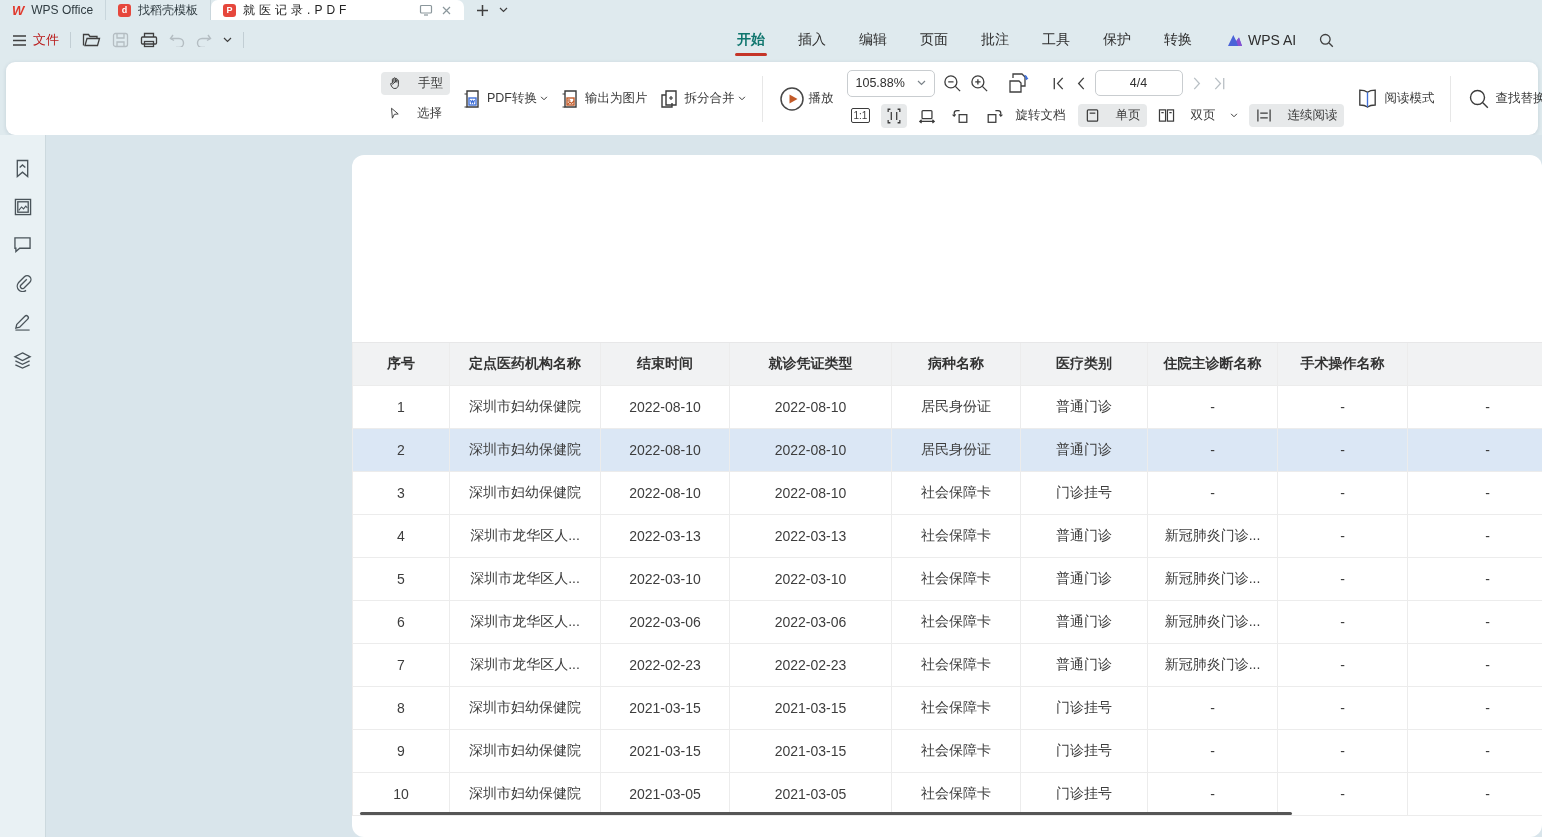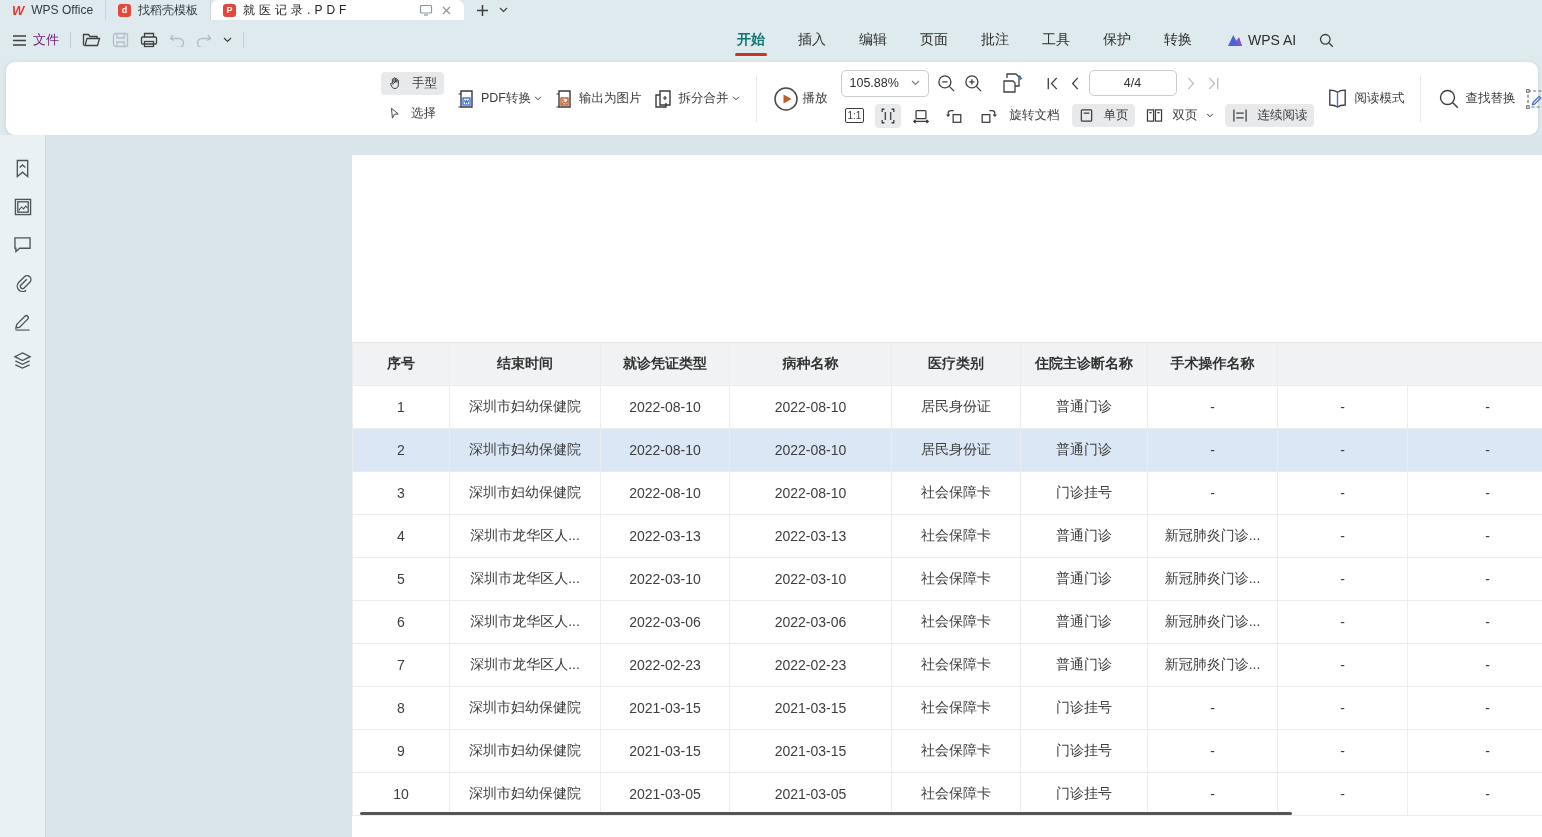--- a/index.html
+++ b/index.html
@@ -18,38 +18,38 @@
   .tab.active .tlabel { letter-spacing:4px; flex:1; }
   .wps-w { color:#e0392d; font-weight:bold; font-style:italic; font-size:13px; }
   .sq-logo { width:13px; height:13px; border-radius:3px; background:#e6473c; color:#fff;
     font-size:9px; font-weight:bold; display:flex; align-items:center; justify-content:center; }
   .tab-tools { display:flex; align-items:center; gap:8px; color:#8b979c; }
   .newtab { display:flex; align-items:center; gap:10px; padding:0 12px; color:#3d4a50; }
 
   
   .menubar { height:40px; background:#dfeaee; position:relative; display:flex; align-items:center; }
   .qat { display:flex; align-items:center; gap:11px; margin-left:12px; }
-  .qat .txt { font-size:13px; color:#701a75; }
+  .qat .txt { font-size:13px; color:#b91c1c; }
   .vdiv { width:1px; height:16px; background:#c2ced4; }
   .icon-btn { display:flex; align-items:center; justify-content:center; }
   .dim { color:#b4bdc2; }
   .dark { color:#3f3f3f; }
   .menus { position:absolute; left:735px; top:0; height:40px; display:flex; align-items:center; gap:29px; }
   .menu-item { font-size:14px; color:#2e2e2e; position:relative; padding:9px 2px; cursor:default; }
   .menu-item.active { color:#0f766e; font-weight:bold; }
   .menu-item.active::after { content:""; position:absolute; left:0; right:0; bottom:2px; height:3px; background:#c53528; border-radius:2px; }
   .wpsai { display:flex; align-items:center; gap:5px; font-size:14px; color:#2e2e2e; margin-left:4px; }
 
   
   .toolbar-panel { position:absolute; left:6px; right:4px; top:62px; height:73px; background:#fff;
     border-radius:9px; box-shadow:0 1px 4px rgba(31,56,88,.14); display:flex; align-items:center;
     padding-left:375px; gap:9px; }
   .tdiv { width:1px; height:46px; background:#e7e7e7; margin:0 7px; flex:none; }
   .stack2 { display:flex; flex-direction:column; gap:7px; flex:none; }
-  .tool-row { display:flex; align-items:center; gap:9px; font-size:12.5px; color:#3b3b3b; white-space:nowrap; }
+  .tool-row { display:flex; align-items:center; gap:15px; font-size:12.5px; color:#3b3b3b; white-space:nowrap; }
   .pill { background:#e7e9ea; border-radius:4px; padding:3px 7px; }
   .mini-btn { padding:3px 4px; border-radius:4px; display:flex; align-items:center; justify-content:center; }
   .mini-btn.active { background:#e7e9ea; }
   .tb-big { display:flex; align-items:center; gap:4px; font-size:12.5px;
     color:#3b3b3b; flex:none; white-space:nowrap; }
   .lblrow { display:flex; align-items:center; gap:3px; }
   .zoom-box { display:flex; align-items:center; justify-content:space-between; width:88px; height:27px;
     border:1px solid #c9cdd0; border-radius:5px; padding:0 8px; font-size:12.5px; color:#2f2f2f; }
   .page-box { width:88px; height:26px; border:1px solid #c9cdd0; border-radius:5px; display:flex;
     align-items:center; justify-content:center; font-size:12.5px; color:#2f2f2f; }
@@ -58,21 +58,21 @@
   .translate-A { width:15px; height:15px; background:#3f6fd8; color:#fff; border-radius:3px; font-size:10px;
     font-weight:bold; display:flex; align-items:center; justify-content:center; }
   .translate-wen { width:13px; height:13px; border:1.2px solid #5a5a5a; border-radius:2px; font-size:9px;
     display:flex; align-items:center; justify-content:center; margin-left:-5px; margin-top:7px; background:#fff; }
 
   
   .workspace { position:absolute; top:135px; left:0; right:0; bottom:0; background:#d9e5eb; }
   .side-strip { position:absolute; left:0; top:0; bottom:0; width:46px; background:#e9f1f4;
     border-right:1px solid #ccd9de; display:flex; flex-direction:column; align-items:center;
     padding-top:24px; gap:20px; color:#4a545a; }
-  .page { position:absolute; left:352px; top:20px; right:0; bottom:0; background:#fff; }
+  .page { position:absolute; left:352px; top:20px; right:0; bottom:0; background:#fff;border-radius:12px; }
 
   
   .doc-table { position:absolute; left:0; top:187px; width:1215px; border-top:1px solid #e7e7e8; }
   .trow { display:grid; grid-template-columns:97px 151px 129px 162px 129px 127px 130px 130px 160px;
     height:43px; border-bottom:1px solid #ececec; border-left:1px solid #ececec; background:#fff; }
   .trow.thead { background:#f1f2f3; }
   .trow.hl { background:#dbe7f5; }
   .tcell { display:flex; align-items:center; justify-content:center; font-size:14px; color:#3d3d3d;
     border-right:1px solid #ececec; overflow:hidden; white-space:nowrap; padding:0 4px; }
   .thead .tcell { font-weight:bold; color:#333; }
@@ -476,20 +476,21 @@
       <svg width="19" height="19" viewBox="0 0 20 20" fill="none" stroke="currentColor" stroke-width="1.4">
           <path d="M10 2l8 4-8 4-8-4zM2.5 10.5L10 14l7.5-3.5M2.5 14.5L10 18l7.5-3.5"></path>
         </svg>
     </span>
   </div>
 
   <div class="page">
     <div class="doc-table">
       <div class="trow thead">
         <div class="tcell">序号</div>
+        <div class="tcell">定点医药机构名称</div>
         <div class="tcell">结束时间</div>
         <div class="tcell">就诊凭证类型</div>
         <div class="tcell">病种名称</div>
         <div class="tcell">医疗类别</div>
         <div class="tcell">住院主诊断名称</div>
         <div class="tcell">手术操作名称</div>
       </div>
       <div id="table-body">
           <div class="trow">
             <div class="tcell">1</div>

